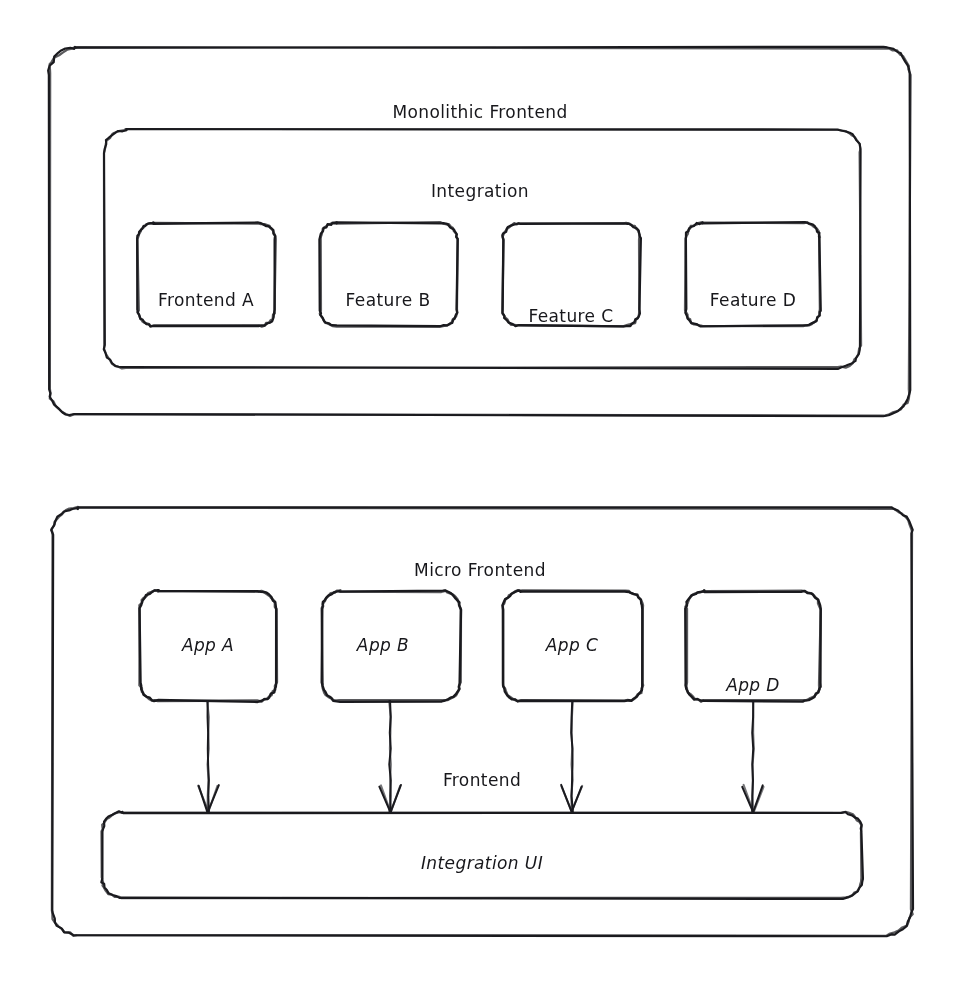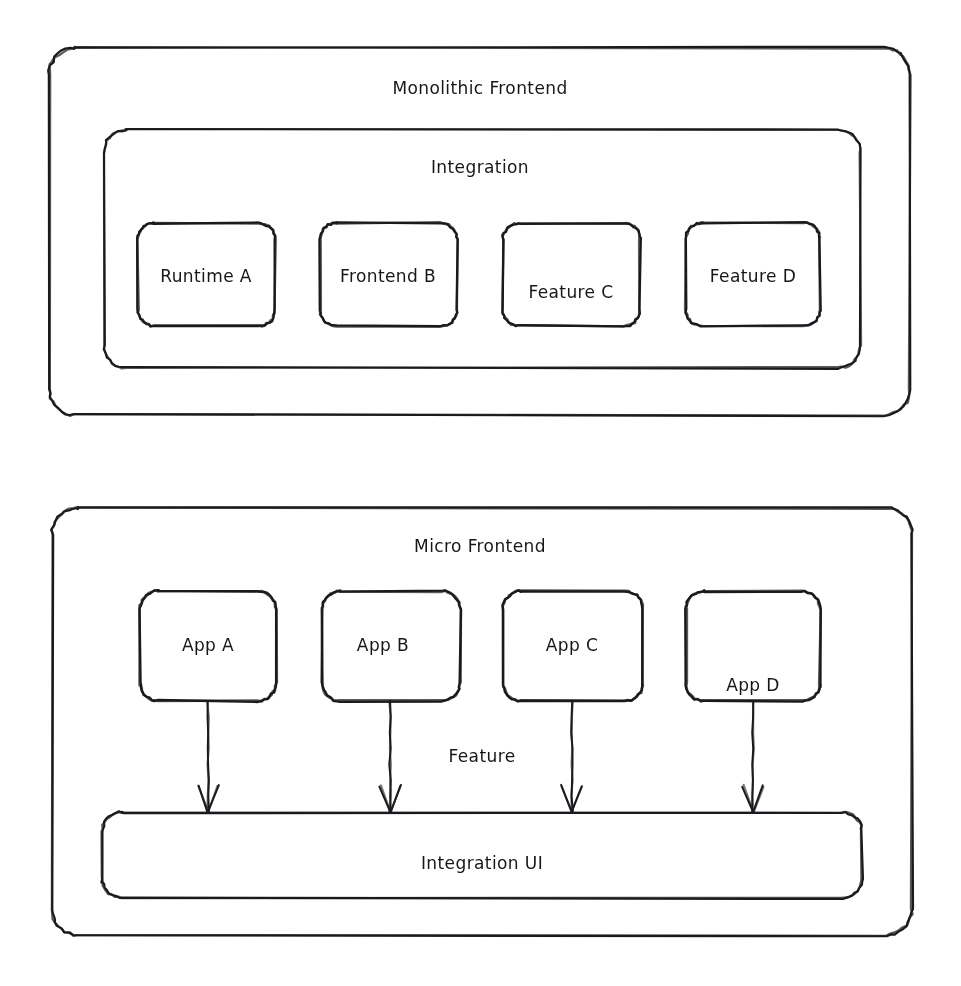--- a/index.html
+++ b/index.html
@@ -37,23 +37,25 @@
   }
   .node-label {
     position: absolute;
     font-family: "DejaVu Sans", sans-serif;
     color: #17171b;
     font-size: 17px;
     letter-spacing: 0.4px;
     white-space: nowrap;
     transform: translate(-50%, -50%);
     text-align: center;
+    font-style: italic;
   }
   .label-upright {
     font-style: normal;
+    margin-top: 24px;
   }
   .container-title {
     font-size: 17px;
   }
   .edge-label {
     font-size: 17px;
   }
 </style>
 </head>
 <body>
@@ -114,29 +116,29 @@
         <rect x="102" y="812" width="760" height="86" rx="20" ry="20" class="box-fill"></rect>
         <path d="M123.02,813.07 L840.91,812.83 L845.47,812.02 L847.94,814.30 L852.02,815.34 L855.02,817.65 L857.88,818.65 L860.27,821.75 L861.66,824.77 L860.76,828.42 L861.38,831.58 L862.95,878.80 L862.20,882.12 L861.84,884.97 L859.44,887.62 L857.79,891.39 L855.53,892.83 L852.05,895.71 L848.78,897.10 L845.26,898.15 L842.87,898.95 L121.81,897.59 L119.44,897.86 L116.22,896.08 L112.72,895.06 L108.69,893.36 L106.83,889.99 L104.53,887.51 L104.17,883.96 L101.33,882.23 L102.41,878.11 L102.43,831.70 L102.91,829.39 L104.27,826.09 L104.05,821.57 L106.57,818.23 L108.39,816.51 L112.31,814.81 L114.64,813.58 L118.96,811.27 L122.01,812.70 L122.35,811.79 " class="sketch-stroke" stroke-width="2.2" opacity="1"></path>
         <path d="M122.75,812.49 L841.26,812.99 L845.53,811.90 L848.31,812.55 L852.97,814.18 L854.89,816.68 L856.64,820.24 L859.67,822.18 L861.72,825.89 L861.46,828.73 L860.93,832.13 L861.35,877.82 L861.03,881.93 L860.17,884.33 L859.68,887.27 L857.13,891.44 L854.34,892.49 L852.83,894.58 L849.68,896.49 L846.03,897.30 L840.93,897.76 L121.27,898.09 L118.98,896.63 L114.65,896.80 L111.69,894.64 L108.23,894.06 L105.61,890.64 L103.59,886.98 L102.53,885.64 L103.17,882.20 L101.73,877.44 L101.49,831.23 L102.64,829.16 L102.18,824.81 L104.06,822.92 L107.05,818.68 L109.52,817.43 L112.77,814.68 L114.73,813.52 L119.61,812.15 L122.84,812.83 L121.11,812.13 " class="sketch-stroke" stroke-width="2.2" opacity="0.72"></path>
       </g>
   </svg>
 
   <div class="node-label container-title label-upright" id="lbl-monolithic-title" style="left: 480px; top: 88px;">Monolithic Frontend</div>
 
   <div class="node-label container-title label-upright" id="lbl-application-title" style="left: 480px; top: 167px;">Integration</div>
 
-  <div class="node-label label-upright" id="lbl-feature-a" style="left: 206px; top: 276px;">Runtime A</div>
-  <div class="node-label label-upright" id="lbl-feature-b" style="left: 388px; top: 276px;">Frontend B</div>
+  <div class="node-label label-upright" id="lbl-feature-a" style="left: 206px; top: 276px;">Frontend A</div>
+  <div class="node-label label-upright" id="lbl-feature-b" style="left: 388px; top: 276px;">Feature B</div>
   <div class="node-label label-upright" id="lbl-feature-c" style="left: 571px; top: 292px;">Feature C</div>
   <div class="node-label label-upright" id="lbl-feature-d" style="left: 753px; top: 276px;">Feature D</div>
 
   <div class="node-label container-title label-upright" id="lbl-micro-title" style="left: 480px; top: 546px;">Micro Frontend</div>
 
   <div class="node-label" id="lbl-app-a" style="left: 208px; top: 645px;">App A</div>
   <div class="node-label" id="lbl-app-b" style="left: 383px; top: 645px;">App B</div>
   <div class="node-label" id="lbl-app-c" style="left: 572px; top: 645px;">App C</div>
   <div class="node-label" id="lbl-app-d" style="left: 753px; top: 645px; margin-top: 40px;">App D</div>
 
-  <div class="node-label edge-label label-upright" id="lbl-runtime" style="left: 482px; top: 756px;">Feature</div>
+  <div class="node-label edge-label label-upright" id="lbl-runtime" style="left: 482px; top: 756px;">Frontend</div>
 
   <div class="node-label" id="lbl-integration" style="left: 482px; top: 855px; margin-top: 8px;">Integration UI</div>
 
 </div>
 
 </body></html>

